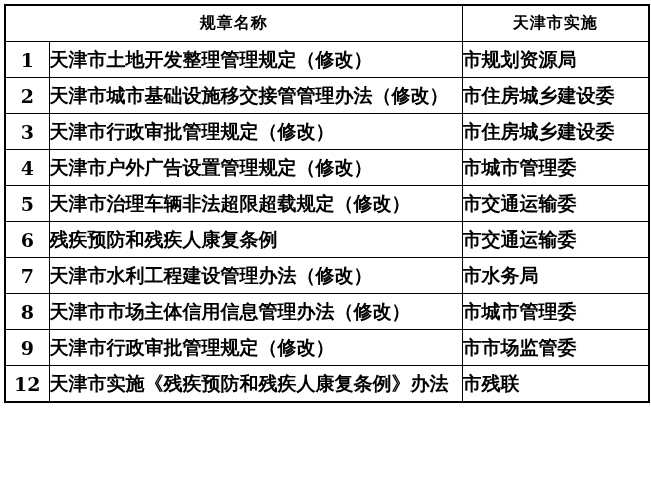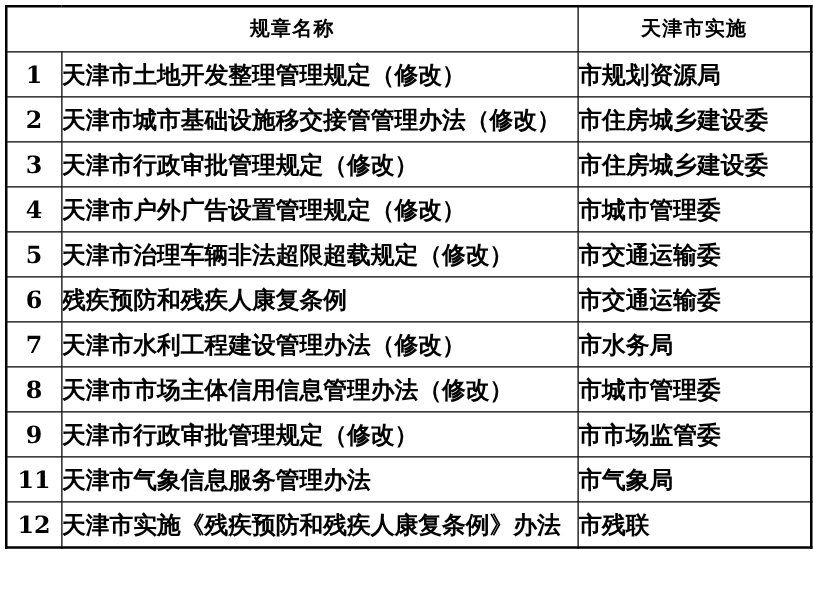--- a/index.html
+++ b/index.html
@@ -114,23 +114,18 @@
       <td class="cell-no">8</td>
       <td class="cell-name">天津市市场主体信用信息管理办法（修改）</td>
       <td class="cell-unit">市城市管理委</td>
     </tr>
     <tr>
       <td class="cell-no">9</td>
       <td class="cell-name">天津市行政审批管理规定（修改）</td>
       <td class="cell-unit">市市场监管委</td>
     </tr>
     <tr>
-      <td class="cell-no">11</td>
-      <td class="cell-name">天津市气象信息服务管理办法</td>
-      <td class="cell-unit">市气象局</td>
-    </tr>
-    <tr>
       <td class="cell-no">12</td>
       <td class="cell-name">天津市实施《残疾预防和残疾人康复条例》办法</td>
       <td class="cell-unit">市残联</td>
     </tr>
   </tbody>
 </table>
 
 </body></html>

